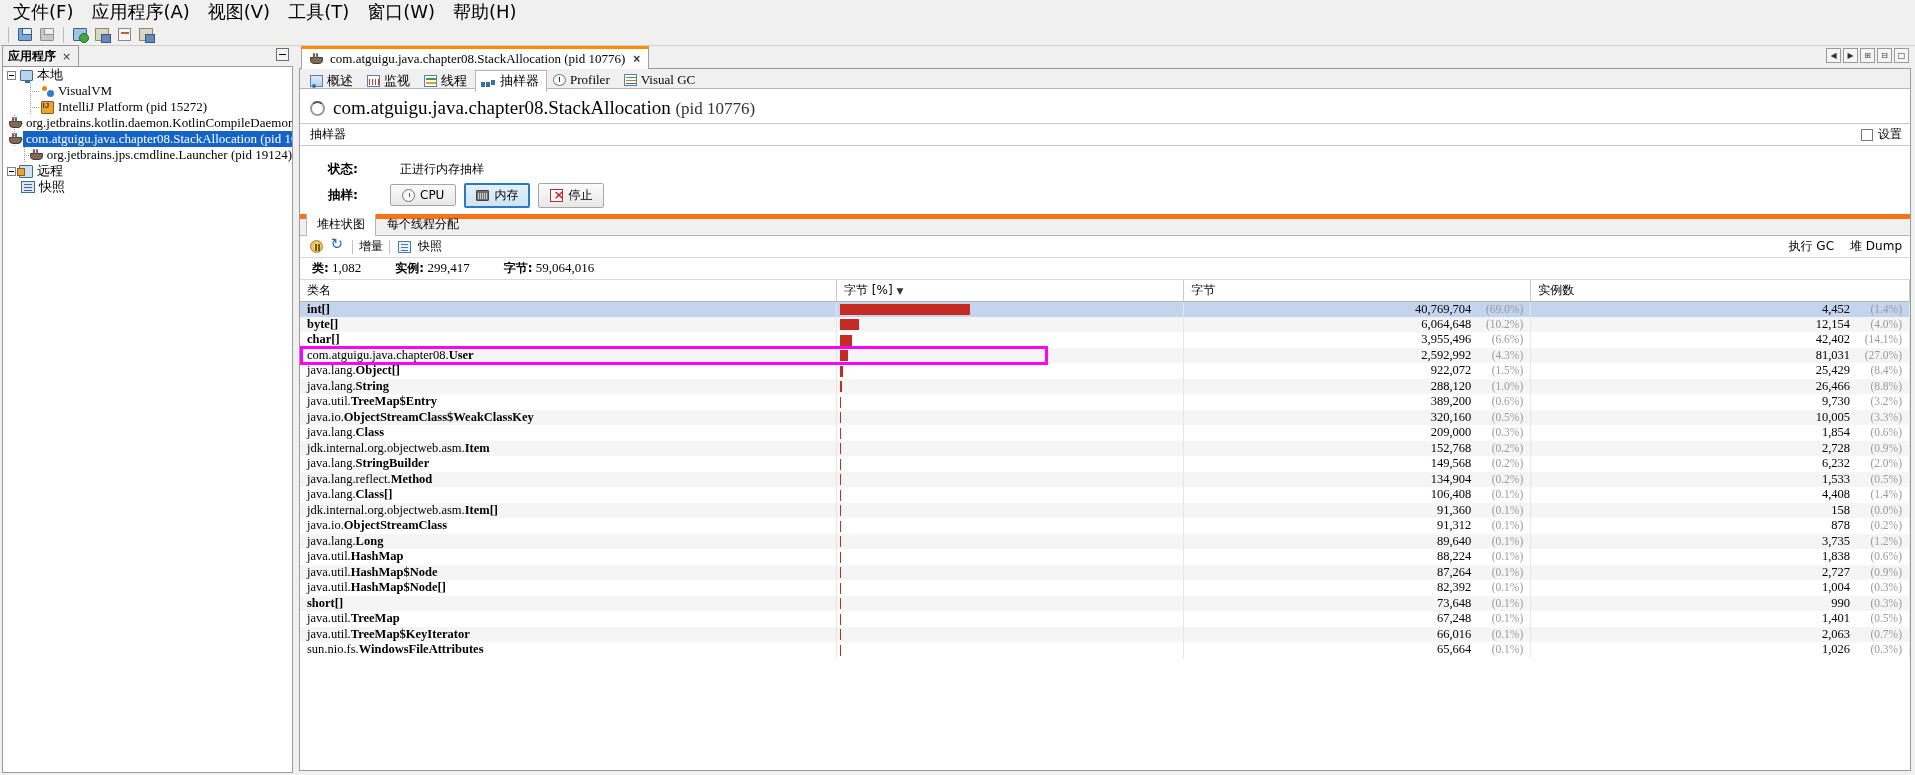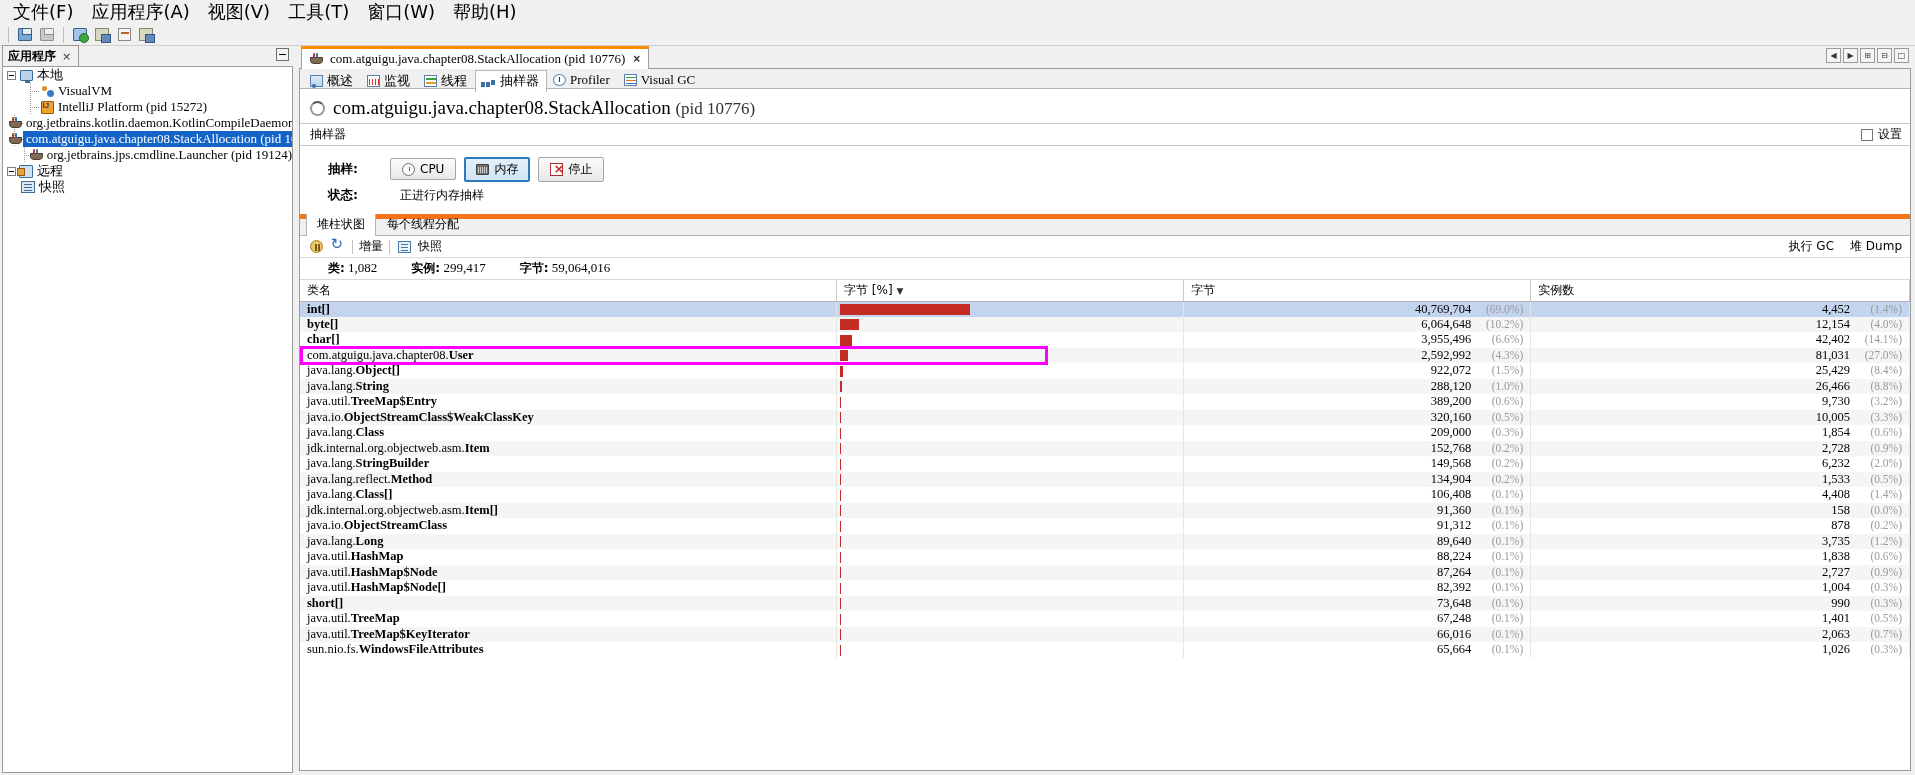--- a/index.html
+++ b/index.html
@@ -236,21 +236,21 @@
   .ic-pause:after{content:'';position:absolute;left:4px;top:3px;width:2px;height:7px;background:#7a5a10;box-shadow:3px 0 0 #7a5a10;}
   .ic-refresh { width:13px;height:13px;position:relative;}
   .ic-refresh:before{content:'\21BB';position:absolute;left:-1px;top:-5px;font-size:15px;color:#2f6fb5;font-family:"DejaVu Sans",sans-serif;}
   .ic-snapcam { width:13px;height:12px;background:#e9f1f9;border:1px solid #4a78a8;position:relative;}
   .ic-snapcam:before{content:'';position:absolute;left:2px;top:2px;right:2px;height:1px;background:#4a78a8;box-shadow:0 3px 0 #4a78a8,0 6px 0 #4a78a8;}
   .rt-sep { width: 1px; height: 14px; background: #c3c3c3; }
   .rt-lbl { font-family: "DejaVu Sans", sans-serif; font-size: 12px; }
   .res-toolbar-right { margin-left: auto; display: flex; align-items: center; gap: 16px; }
 
   .stats-row {
-    height: 22px; display: flex; align-items: center; gap: 34px; padding-left: 28px;
+    height: 22px; display: flex; align-items: center; gap: 34px; padding-left: 12px;
     border-bottom: 1px solid #d8d8d8; background: #fff;
   }
   .stat { font-family: "Liberation Serif", serif; font-size: 13px; }
   .stat b { font-family: "DejaVu Sans", sans-serif; font-size: 12px; font-weight: bold; }
 
   
   .tbl-wrap { flex: 1; overflow: hidden; position: relative; }
   table.data { width: 100%; border-collapse: collapse; table-layout: fixed; }
   table.data th {
     height: 21px; background: #fff; border-right: 1px solid #c9c9c9; border-bottom: 1px solid #b5b5b5;
@@ -460,37 +460,37 @@
         <div class="section-bar">
           <span class="title">抽样器</span>
           <span class="settings">
             <span class="cbox"></span>
             <span>设置</span>
           </span>
         </div>
 
         <div class="sample-rows">
           <div class="srow">
+            <span class="rlbl">状态:</span>
+            <span class="status-text">正进行内存抽样</span>
+          </div>
+          <div class="srow">
             <span class="rlbl">抽样:</span>
             <span class="sbtn">
               <span class="ic-cpu"></span>
               <span>CPU</span>
             </span>
             <span class="sbtn sel">
               <span class="ic-mem"></span>
               <span>内存</span>
             </span>
             <span class="sbtn">
               <span class="ic-stop"></span>
               <span>停止</span>
             </span>
-          </div>
-          <div class="srow">
-            <span class="rlbl">状态:</span>
-            <span class="status-text">正进行内存抽样</span>
           </div>
         </div>
 
         <div class="results">
 
           <div class="res-tabs">
             <div class="rtab active">堆柱状图</div>
             <div class="rtab">每个线程分配</div>
           </div>
 

